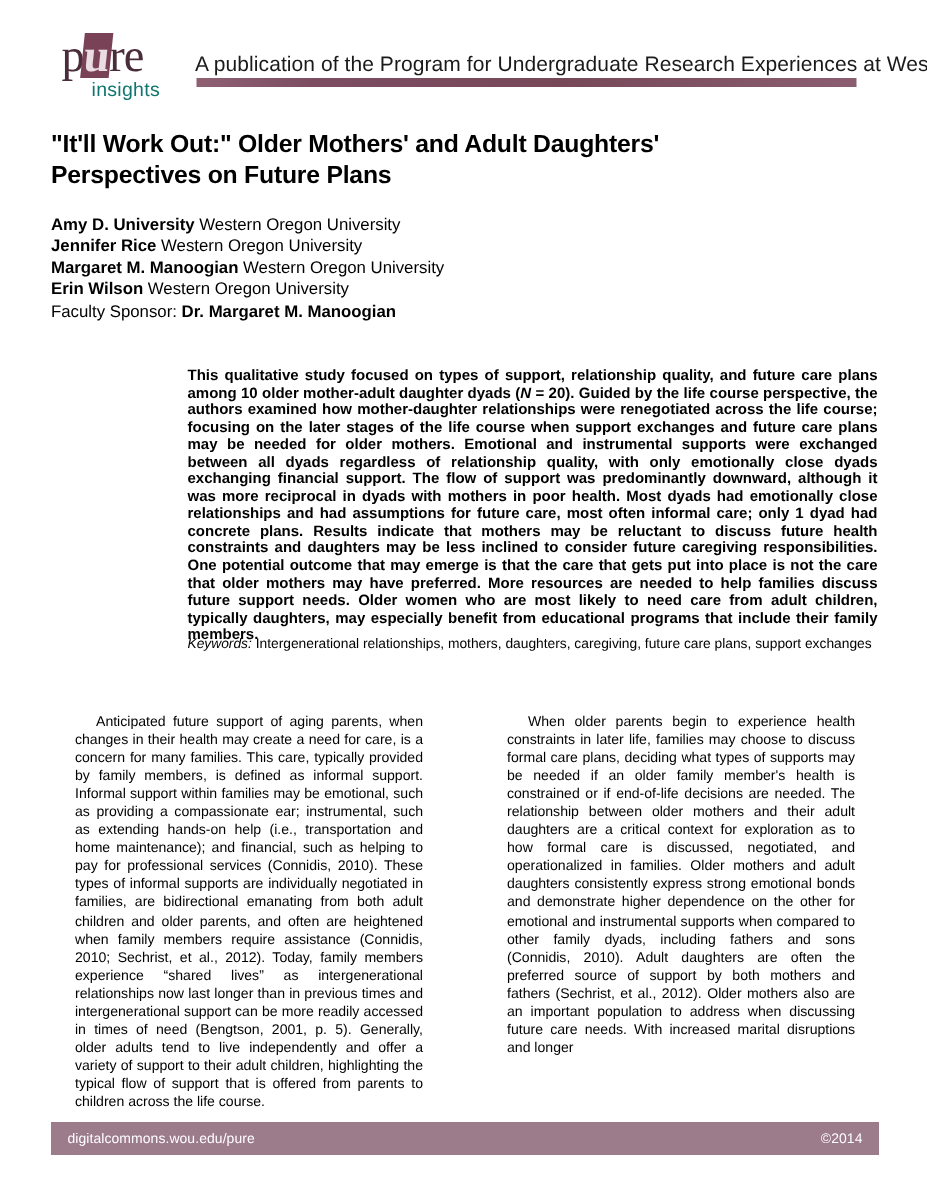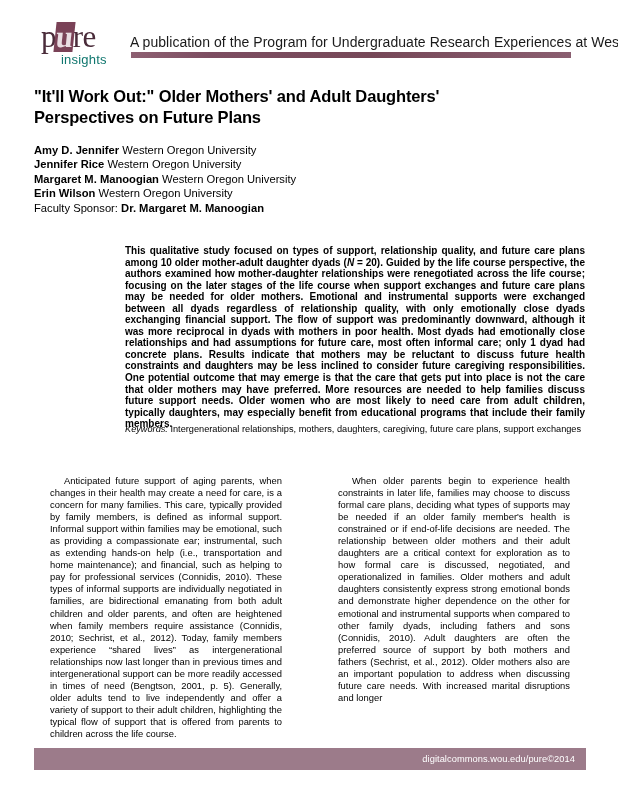--- a/index.html
+++ b/index.html
@@ -172,21 +172,21 @@
   
   .footer {
     position: absolute;
     left: 34px;
     top: 748px;
     width: 552px;
     height: 22px;
     background: #9c7b8a;
     display: flex;
     align-items: center;
-    justify-content: flex-end;
+    justify-content: space-between;
     box-sizing: border-box;
     padding: 0 11px;
   }
   .footer-url {
     font-size: 9.3px;
     color: #ffffff;
     letter-spacing: 0.05px;
   }
   .footer-copy {
     font-size: 9.3px;
@@ -206,21 +206,21 @@
       <div class="logo-sub">insights</div>
     </div>
 
     <div class="tagline">A publication of the Program for Undergraduate Research Experiences at Western Oregon University</div>
     <div class="rule"></div>
   </div>
 
   <div class="title">"It'll Work Out:" Older Mothers' and Adult Daughters' Perspectives on Future Plans</div>
 
   <div class="authors">
-    <div class="row"><span class="nm">Amy D. Jennifer</span> <span class="aff">Western Oregon University</span></div>
+    <div class="row"><span class="nm">Amy D. University</span> <span class="aff">Western Oregon University</span></div>
     <div class="row"><span class="nm">Jennifer Rice</span> <span class="aff">Western Oregon University</span></div>
     <div class="row"><span class="nm">Margaret M. Manoogian</span> <span class="aff">Western Oregon University</span></div>
     <div class="row"><span class="nm">Erin Wilson</span> <span class="aff">Western Oregon University</span></div>
     <div class="row"><span class="sponsor-lbl">Faculty Sponsor:</span> <span class="sponsor-nm">Dr. Margaret M. Manoogian</span></div>
   </div>
 
   <div class="abstract"><span>This qualitative study focused on types of support, relationship quality, and future care plans among 10 older mother-adult daughter dyads (</span><span class="it">N</span><span> = 20). Guided by the life course perspective, the authors examined how mother-daughter relationships were renegotiated across the life course; focusing on the later stages of the life course when support exchanges and future care plans may be needed for older mothers. Emotional and instrumental supports were exchanged between all dyads regardless of relationship quality, with only emotionally close dyads exchanging financial support. The flow of support was predominantly downward, although it was more reciprocal in dyads with mothers in poor health. Most dyads had emotionally close relationships and had assumptions for future care, most often informal care; only 1 dyad had concrete plans. Results indicate that mothers may be reluctant to discuss future health constraints and daughters may be less inclined to consider future caregiving responsibilities. One potential outcome that may emerge is that the care that gets put into place is not the care that older mothers may have preferred. More resources are needed to help families discuss future support needs. Older women who are most likely to need care from adult children, typically daughters, may especially benefit from educational programs that include their family members.</span></div>
 
   <div class="keywords"><span class="kw-lbl">Keywords:</span><span> Intergenerational relationships, mothers, daughters, caregiving, future care plans, support exchanges</span></div>
 

